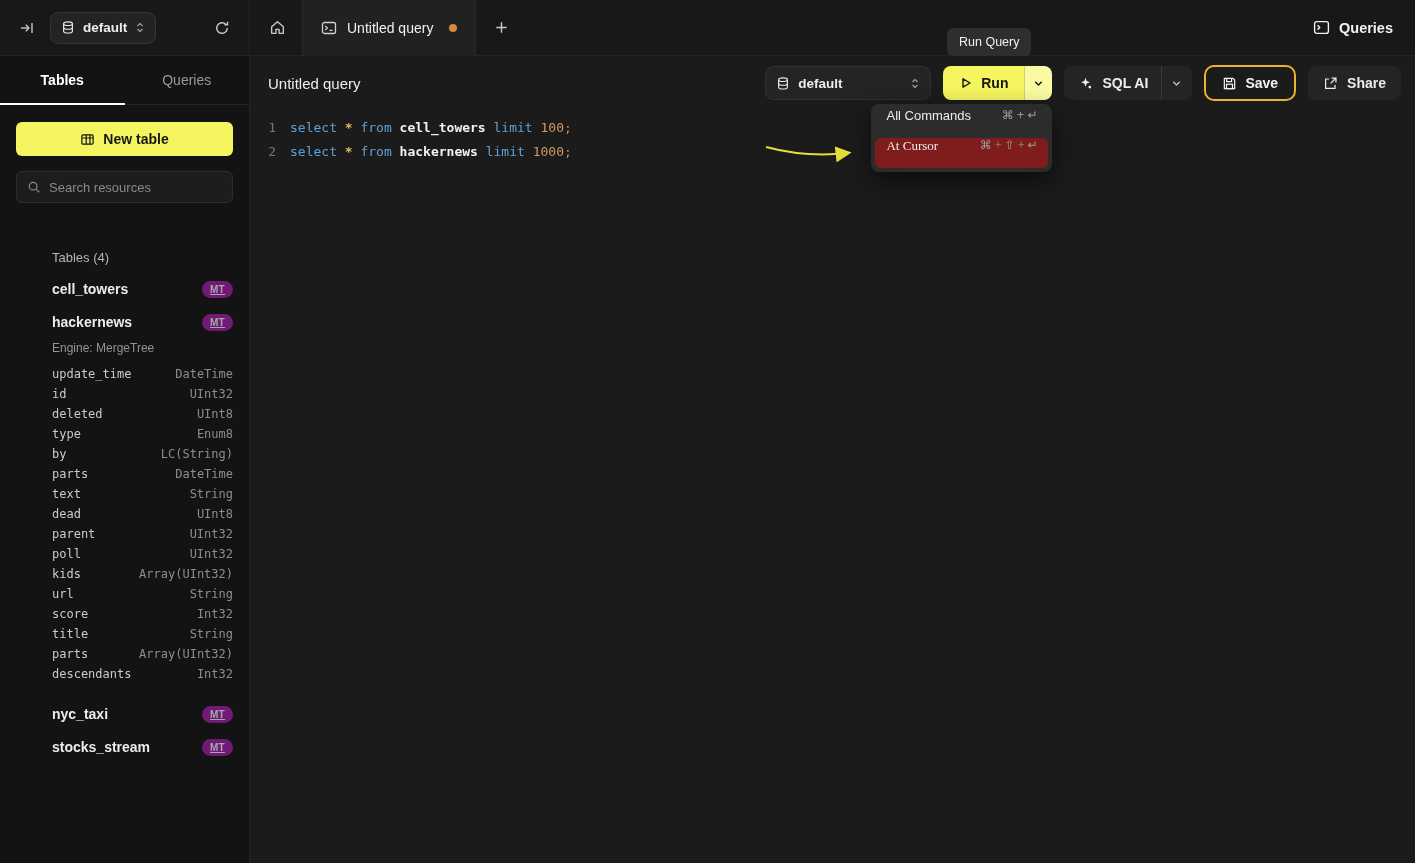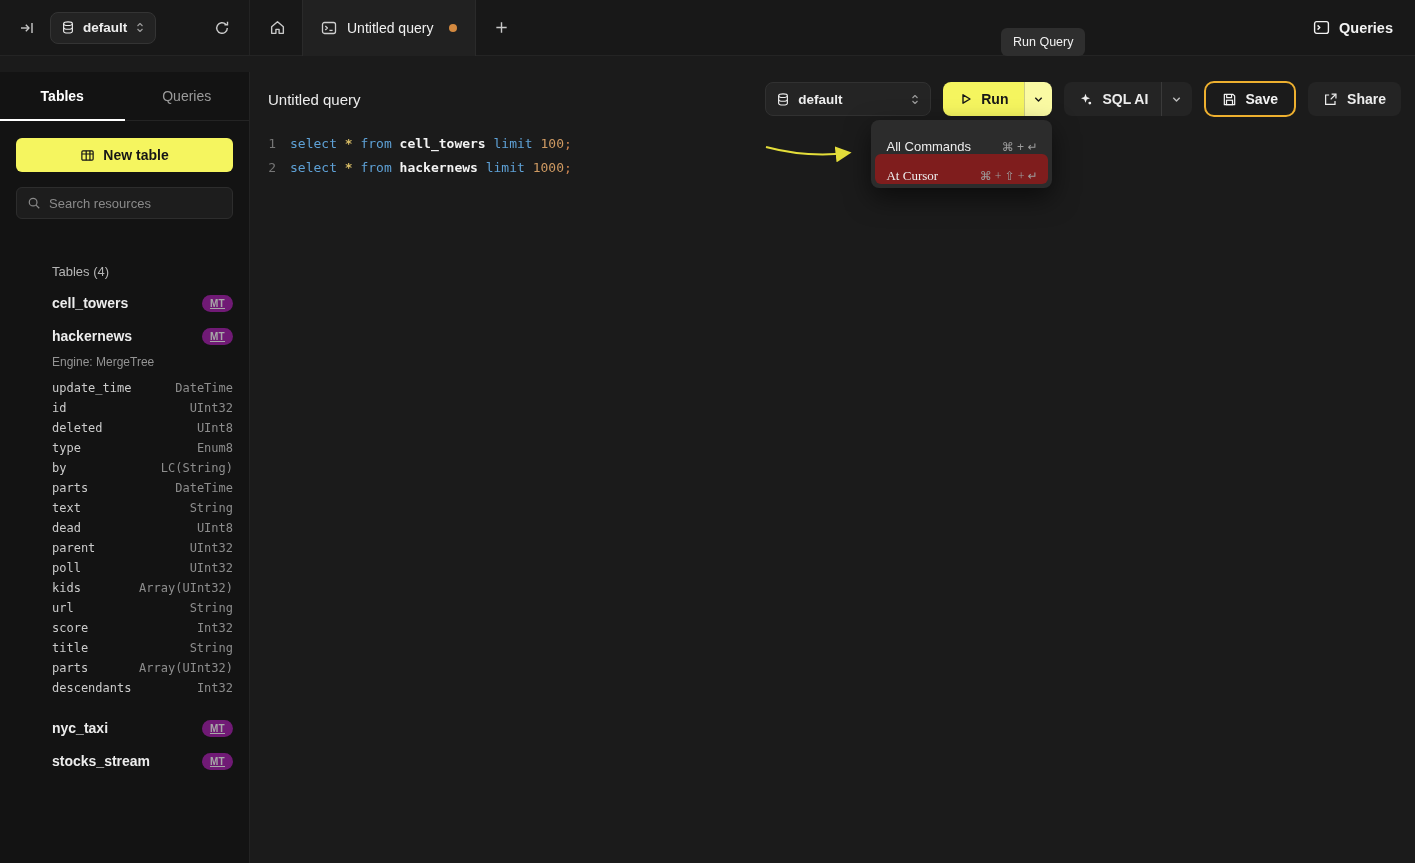--- a/index.html
+++ b/index.html
@@ -2,21 +2,21 @@
 <html style="--accent-yellow: #f5f55f; --accent-yellow-light: #fafaa3; --save-border: #eeb02f; --tab-dot: #d3893f; --kw: #5ea1d6; --star: #d9bd66; --num: #cf9a62; --punct: #cf8550; --table-token: #f2f2f2; --arrow: #e4de3a;"><head>
 <meta charset="utf-8">
 <style>
   * { margin:0; padding:0; box-sizing:border-box; }
   html,body { width:1415px; height:863px; overflow:hidden; }
   body {
     font-family: "Liberation Sans", sans-serif;
     background:#1b1b1b; color:#e8e8e8;
     -webkit-font-smoothing:antialiased;
   }
-  .app { position:relative; width:1415px; height:863px; display:flex; flex-direction:column;gap:16px; }
+  .app { position:relative; width:1415px; height:863px; display:flex; flex-direction:column; }
 
   
   .icon { display:inline-flex; align-items:center; justify-content:center; flex:0 0 auto; }
   .icon svg { display:block; }
   .ibtn { background:none; border:none; color:#c9c9c9; cursor:pointer; width:30px; height:30px;
           display:inline-flex; align-items:center; justify-content:center; border-radius:6px; }
 
   
   .topbar { height:56px; flex:0 0 56px; background:#181818; display:flex; align-items:center;
             border-bottom:1px solid #242424; }
@@ -85,21 +85,21 @@
 
   .run-group { position:relative; display:flex; height:34px; border-radius:8px; overflow:visible; }
   .run-main { display:inline-flex; align-items:center; gap:8px; padding:12px 16px; height:34px;
               background:var(--accent-yellow); color:#171717; border:none; border-radius:8px 0 0 8px;
               font-size:14px; font-weight:700; font-family:inherit; cursor:pointer; }
   .run-caret { width:28px; height:34px; background:var(--accent-yellow-light); border:none;
                border-left:1px solid rgba(0,0,0,.18); border-radius:0 8px 8px 0; color:#171717;
                display:inline-flex; align-items:center; justify-content:center; cursor:pointer; }
   .run-menu { position:absolute; top:38px; right:0; width:181px; background:#2c2c2c; border-radius:8px;
               padding:4px; box-shadow:0 10px 26px rgba(0,0,0,.55); z-index:50; }
-  .menu-item { height:30px; display:flex; align-items:flex-end; justify-content:space-between; gap:10px;
+  .menu-item { height:30px; display:flex; align-items:flex-start; justify-content:space-between; gap:10px;
                padding:0 11px; border-radius:6px; font-size:13px; color:#ededed; cursor:pointer; white-space:nowrap; }
   .menu-item.active { background:#7f1d1d;font-family:Liberation Serif, serif; }
   .mi-short { color:#9d9d9d; font-size:12px; }
 
   .sqlai-btn { height:34px; display:inline-flex; align-items:center; gap:9px; padding:0 0 0 14px;
                background:#242424; border:none; border-radius:8px; color:#ededed; font-size:14px;
                font-weight:600; font-family:inherit; cursor:pointer; }
   .sqlai-caret { height:34px; display:inline-flex; align-items:center; padding:0 10px 0 9px;
                  border-left:1px solid #3a3a3a; margin-left:4px; color:#bdbdbd; }
   .save-btn { height:36px; display:inline-flex; align-items:center; gap:8px; padding:16px 16px;
@@ -113,21 +113,21 @@
   .editor { flex:1; padding-top:6px; cursor:text; }
   .code-line { height:24px; line-height:24px; white-space:pre; font-family:"DejaVu Sans Mono", monospace; font-size:13px; }
   .ln { display:inline-block; width:26px; text-align:right; margin-right:14px; color:#757575; }
   .tok-kw { color:var(--kw); }
   .tok-star { color:var(--star); font-weight:bold; }
   .tok-table { color:var(--table-token); font-weight:bold; }
   .tok-num { color:var(--num); }
   .tok-punct { color:var(--punct); }
 
   
-  .tooltip { position:absolute; left:1001px; top:28px; height:28px; line-height:28px; padding:0 12px;
+  .tooltip { position:absolute; left:947px; top:28px; height:28px; line-height:28px; padding:0 12px;
              background:#2e2e2e; color:#f0f0f0; font-size:12.5px; border-radius:6px; z-index:60; }
   .annot-arrow { position:absolute; left:762px; top:138px; z-index:55; pointer-events:none; }
   .annot-arrow path.line { stroke:var(--arrow); stroke-width:2; fill:none; }
   #arrowhead path { fill:var(--arrow); }
 </style>
 </head>
 <body>
 
 <div class="app">
 

